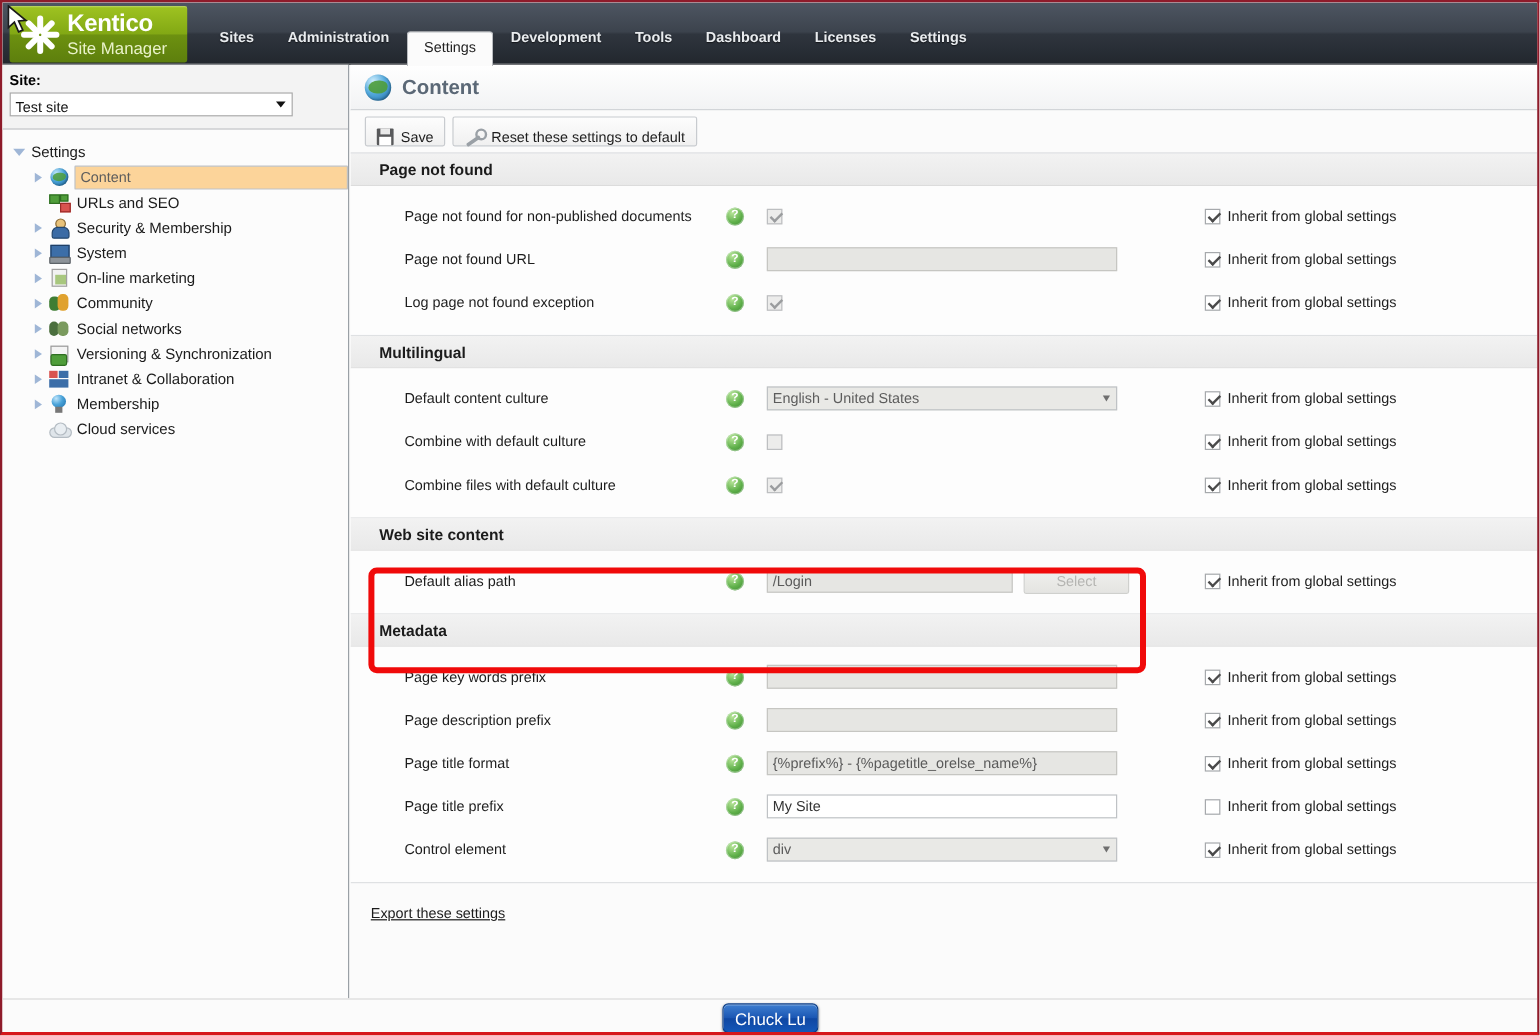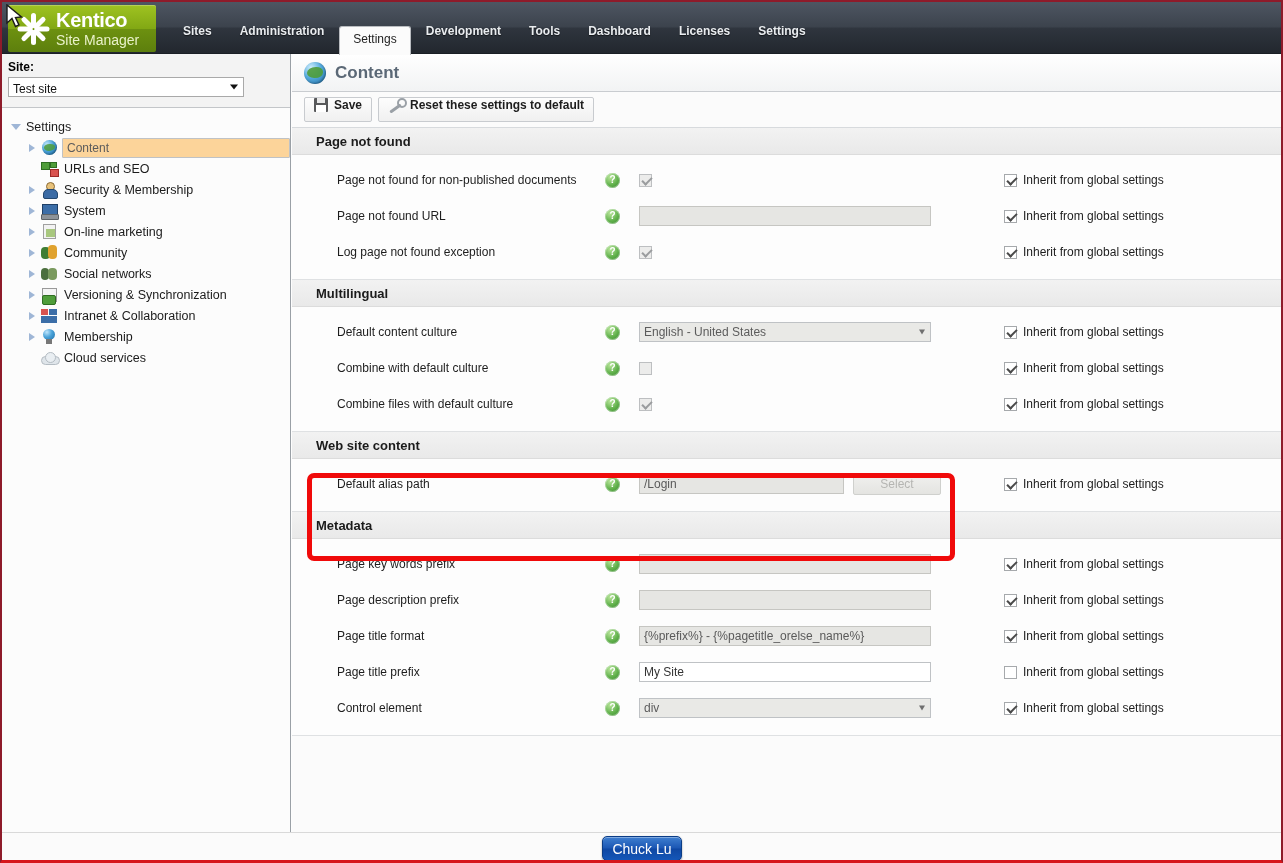--- a/index.html
+++ b/index.html
@@ -183,24 +183,24 @@
   .page-head .ghead:after{content:"";position:absolute;left:3px;top:5px;width:16px;height:11px;
     background:#4e9c3a;border-radius:55% 40% 50% 45%;opacity:.9;}
   .page-title { font-size: 17px; color: #5b6876; font-weight: bold; }
 
   .toolbar {
     height: 36px; background: #fbfbfb;
     border-bottom: 1px solid #d7dadd;
     display: flex; align-items: center; padding-left: 12px;
   }
   .tb-btn {
-    height: 25px; display: flex; align-items: flex-start;
+    height: 25px; display: flex; align-items: flex-end;
     padding: 0 9px; margin-right: 6px; font-size: 12px; color: #1d1d1d;
     background: linear-gradient(to bottom, #fdfdfd, #f0f0f0);
-    border: 1px solid #c8cbcf; border-radius: 2px; cursor: pointer; font-weight: bold;
+    border: 1px solid #c8cbcf; border-radius: 2px; cursor: pointer;
   }
   .ic-save { width:14px;height:14px;background:#58595b;border-radius:1px;margin-right:6px;position:relative;flex:0 0 auto;}
   .ic-save:before{content:"";position:absolute;left:3px;top:0;width:8px;height:5px;background:#e9e9e9;}
   .ic-save:after{content:"";position:absolute;left:2px;top:7px;width:10px;height:7px;background:#fff;}
   .ic-wrench { width:15px;height:14px;margin-right:7px;position:relative;flex:0 0 auto;}
   .ic-wrench:before{content:"";position:absolute;left:1px;top:9px;width:13px;height:3px;background:#9aa0a6;transform:rotate(-35deg);border-radius:1px;}
   .ic-wrench:after{content:"";position:absolute;left:9px;top:0px;width:6px;height:6px;border:2px solid #9aa0a6;border-radius:50%;}
 
   .scrollarea { height: 704px; overflow: hidden; position: relative; }
 
@@ -648,20 +648,23 @@
                   <div class="sel"><span>div</span><span class="caret"></span></div>
                 </div>
                 <div class="inherit">
                   <span class="cb white checked"></span>
                   <span>Inherit from global settings</span>
                 </div>
               </div>
             </div>
           </div>
         </div>
+      <div class="export">
+        <a>Export these settings</a>
+      </div>
     </div>
   </div>
 
   <div class="highlight-box"></div>
 
   <div class="bottombar"></div>
   <div class="badge">Chuck Lu</div>
 
   <div class="cursor">
     <svg width="18" height="26" viewBox="0 0 18 26">

